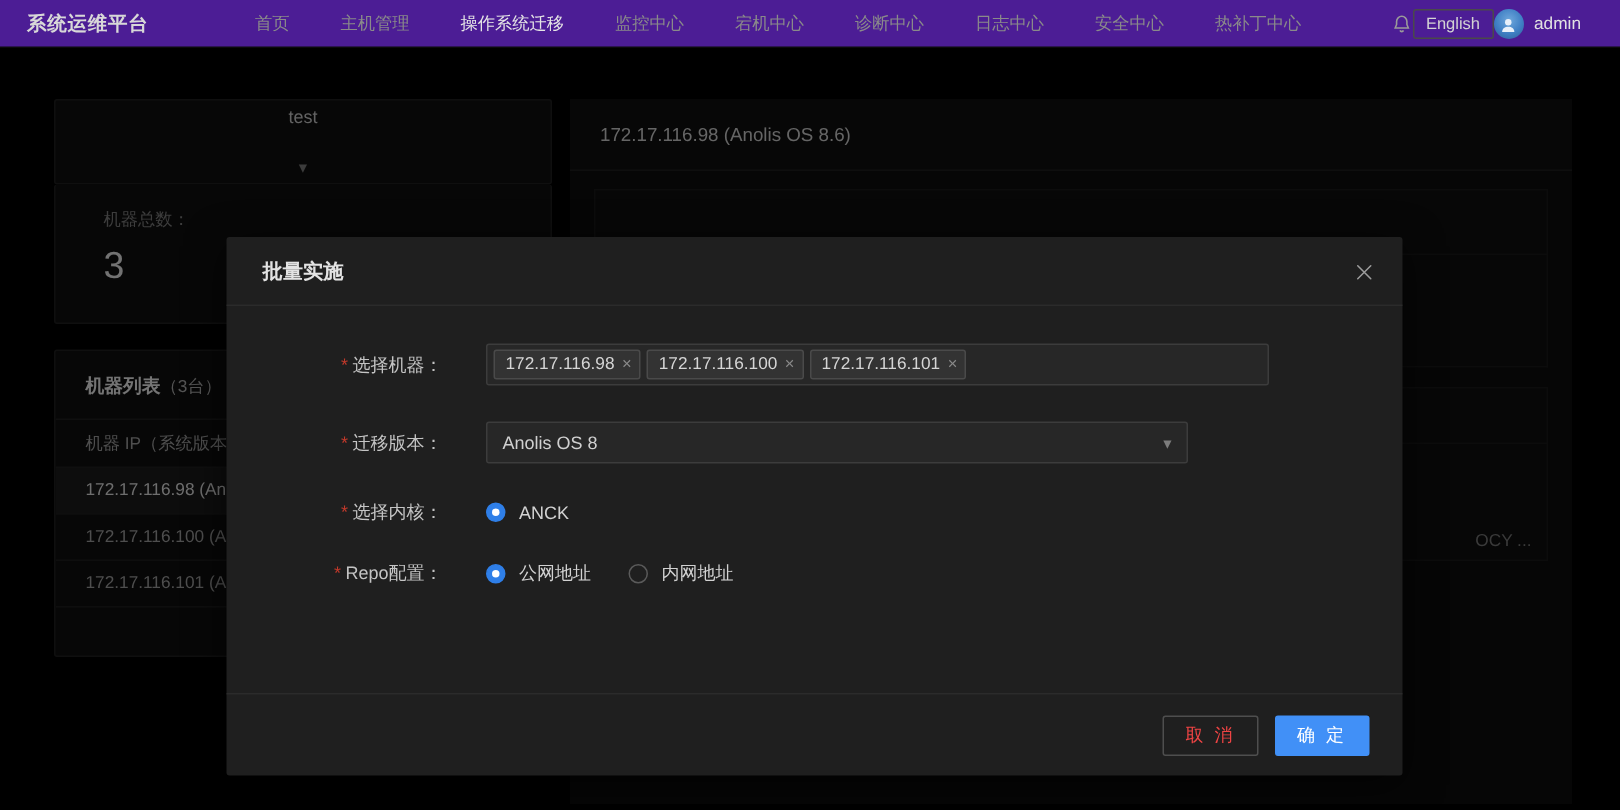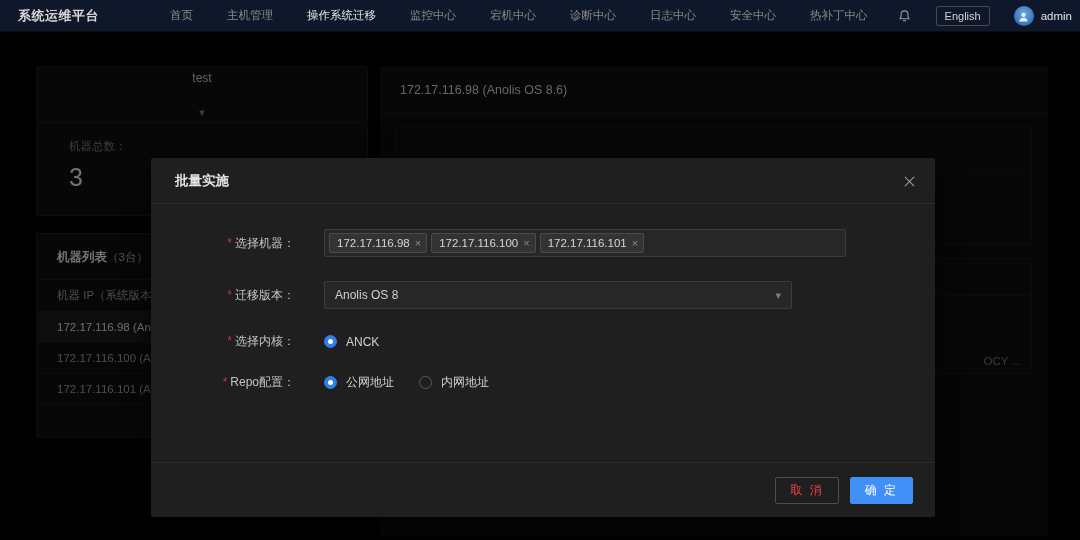--- a/index.html
+++ b/index.html
@@ -10,39 +10,39 @@
     overflow: hidden;
   }
 
   
   #app { position: relative; width: 1080px; height: 540px; background: #000; }
 
   
   #header {
     position: absolute; top: 0; left: 0;
     width: 1080px; height: 32px;
-    background: #0f172a;
+    background: #4c1d95;
     display: flex; align-items: center;
     border-bottom: 1px solid #0b0b0b;
   }
   #brand {
     color: #d8d8d8; font-size: 13px; font-weight: 700;
     margin-left: 18px; letter-spacing: 0.5px;
     white-space: nowrap;
   }
   #nav { display: flex; align-items: center; margin-left: 54px; }
   .nav-item {
     color: #8a8a8a; font-size: 11.5px;
     padding: 0 17px; white-space: nowrap; cursor: pointer;
   }
   .nav-item.active { color: #e6e6e6; }
 
   #header-right {
-    position: absolute; right: 8px; top: 0; height: 32px;
-    display: flex; align-items: center; gap: 24px;
+    position: absolute; right: 26px; top: 0; height: 32px;
+    display: flex; align-items: center; gap: 0;
   }
   #bell-icon { width: 15px; height: 15px; color: #9a9a9a; display: block; }
   #lang-btn {
     border: 1px solid #4a4a4a; border-radius: 2px;
     color: #d3d3d3; font-size: 11px;
     padding: 2px 8px; background: transparent; cursor: pointer;
     line-height: 14px;
   }
   #user-box { display: flex; align-items: center; gap: 7px; cursor: pointer; }
   #avatar {

